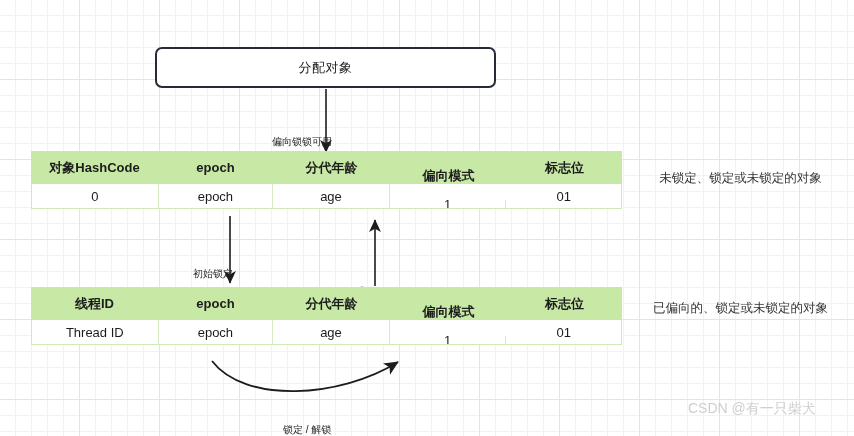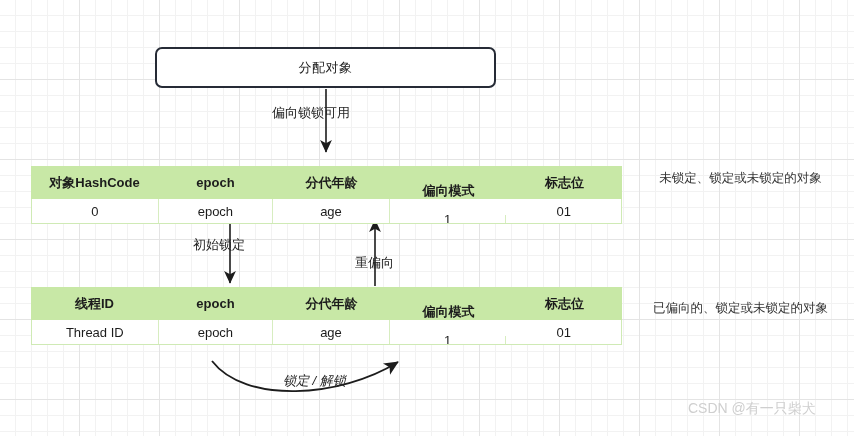--- a/index.html
+++ b/index.html
@@ -99,47 +99,48 @@
   .value-row .cell:last-child {
     border-right: none;
   }
   
   .c0 { width: 127px; }
   .c1 { width: 115px; }
   .c2 { width: 117px; }
   .c3 { width: 117px; margin-top: 16px; }
   .c4 { width: 115px; }
 
-  #table1 { top: 166px; border-radius: 17px; }
+  #table1 { top: 151px; border-radius: 17px; }
   #table2 { top: 287px; }
 
   
   .side-note {
     position: absolute;
     left: 643px;
     width: 195px;
     font-size: 12.5px;
     color: #333333;
     line-height: 20px;
     text-align: center;
   }
   #note1 { top: 168px; }
   #note2 { top: 298px; }
 
   
   .arrow-label {
     position: absolute;
-    font-size: 13px;
+    font-size: 10px;
     color: #242424;
     white-space: nowrap;
+    margin-top: 31px;
   }
   #label-bias-avail { left: 272px; top: 104px; }
   #label-initial-lock { left: 193px; top: 236px; font-family: Liberation Mono, monospace; }
   #label-rebias { left: 355px; top: 254px; }
-  #label-lock-unlock { left: 283px; top: 372px; font-style: italic; }
+  #label-lock-unlock { left: 283px; top: 392px; }
 
   
   #arrows {
     position: absolute;
     left: 0;
     top: 0;
     width: 854px;
     height: 436px;
     pointer-events: none;
   }

